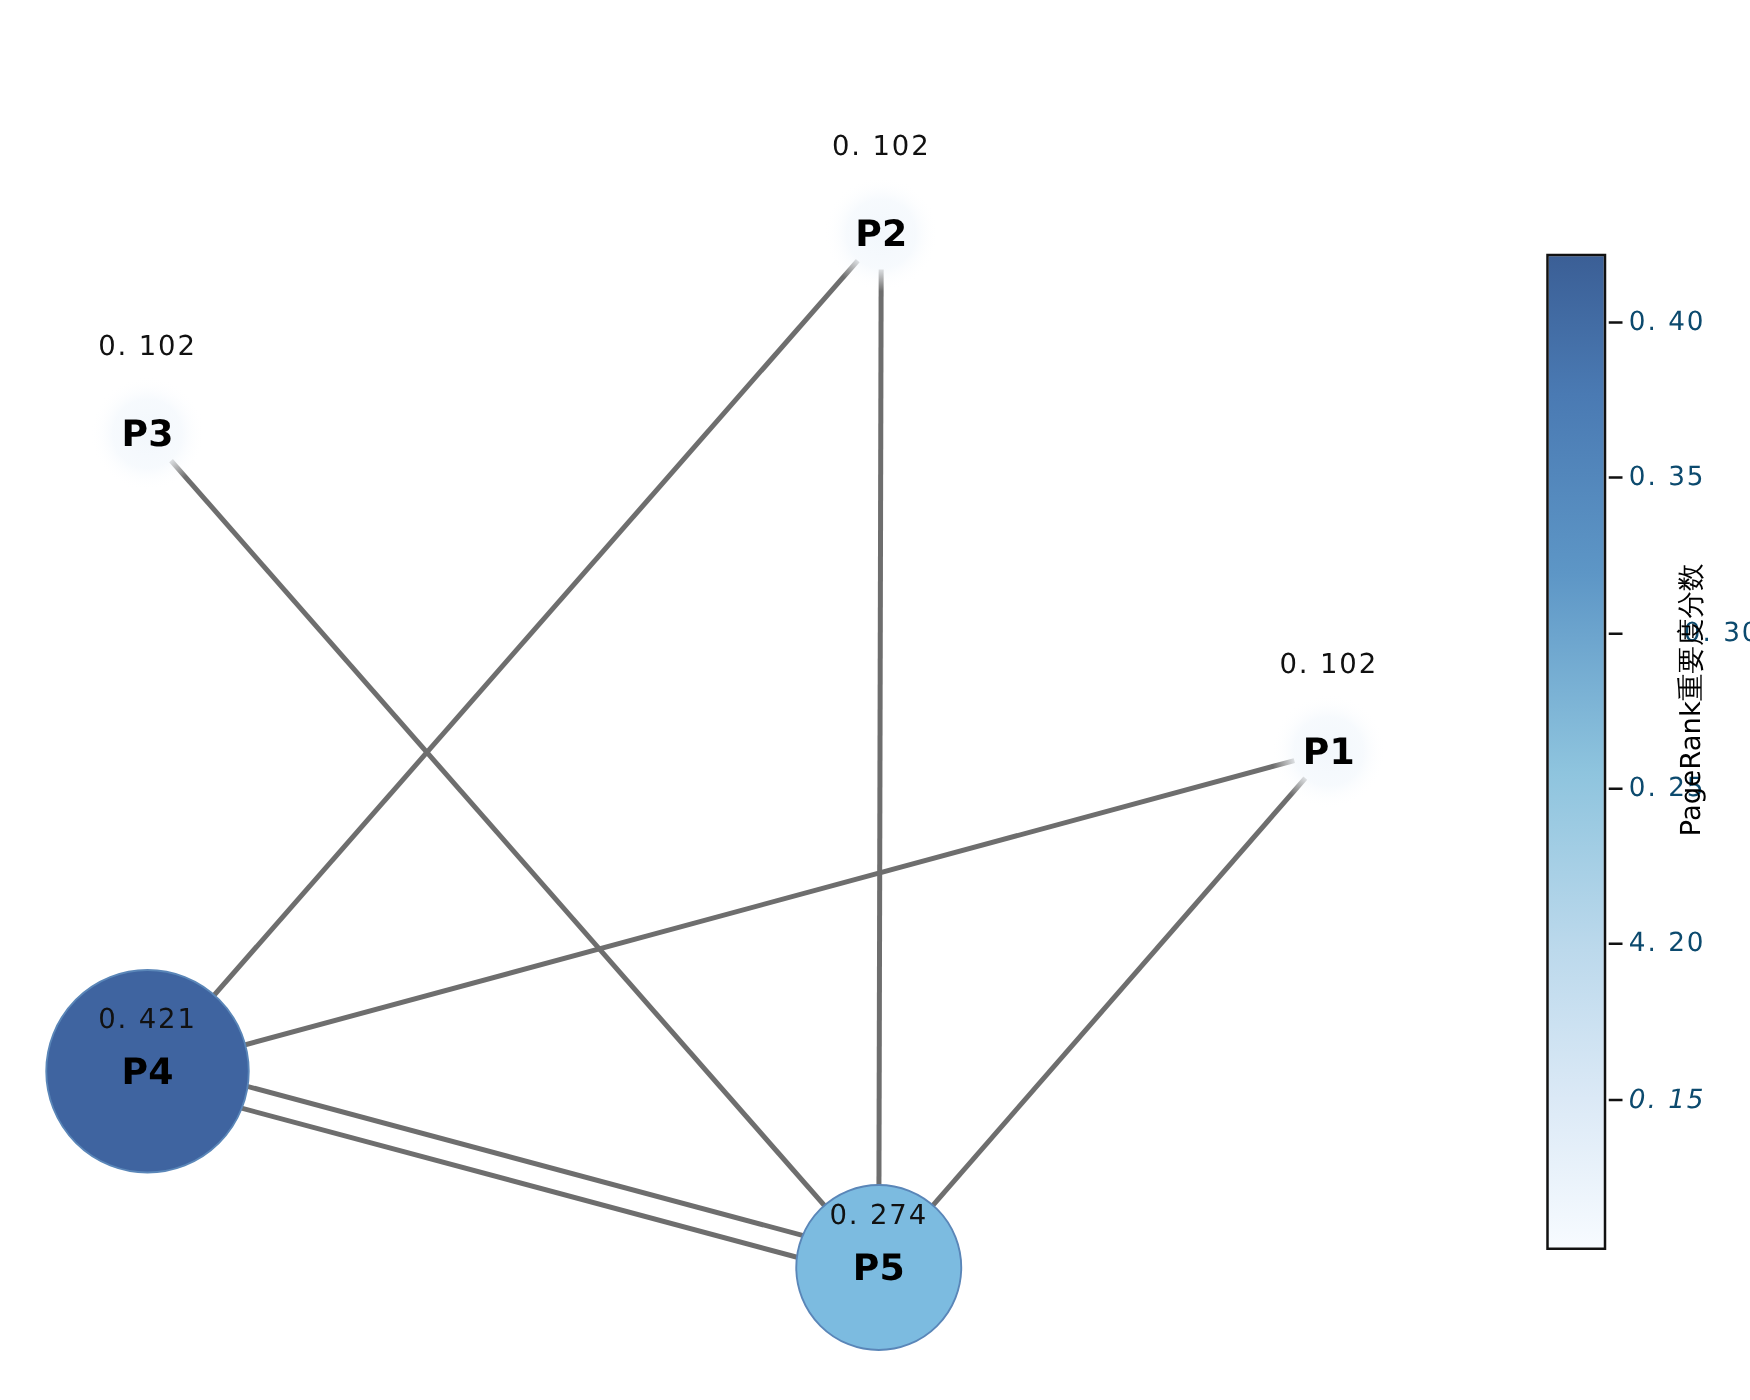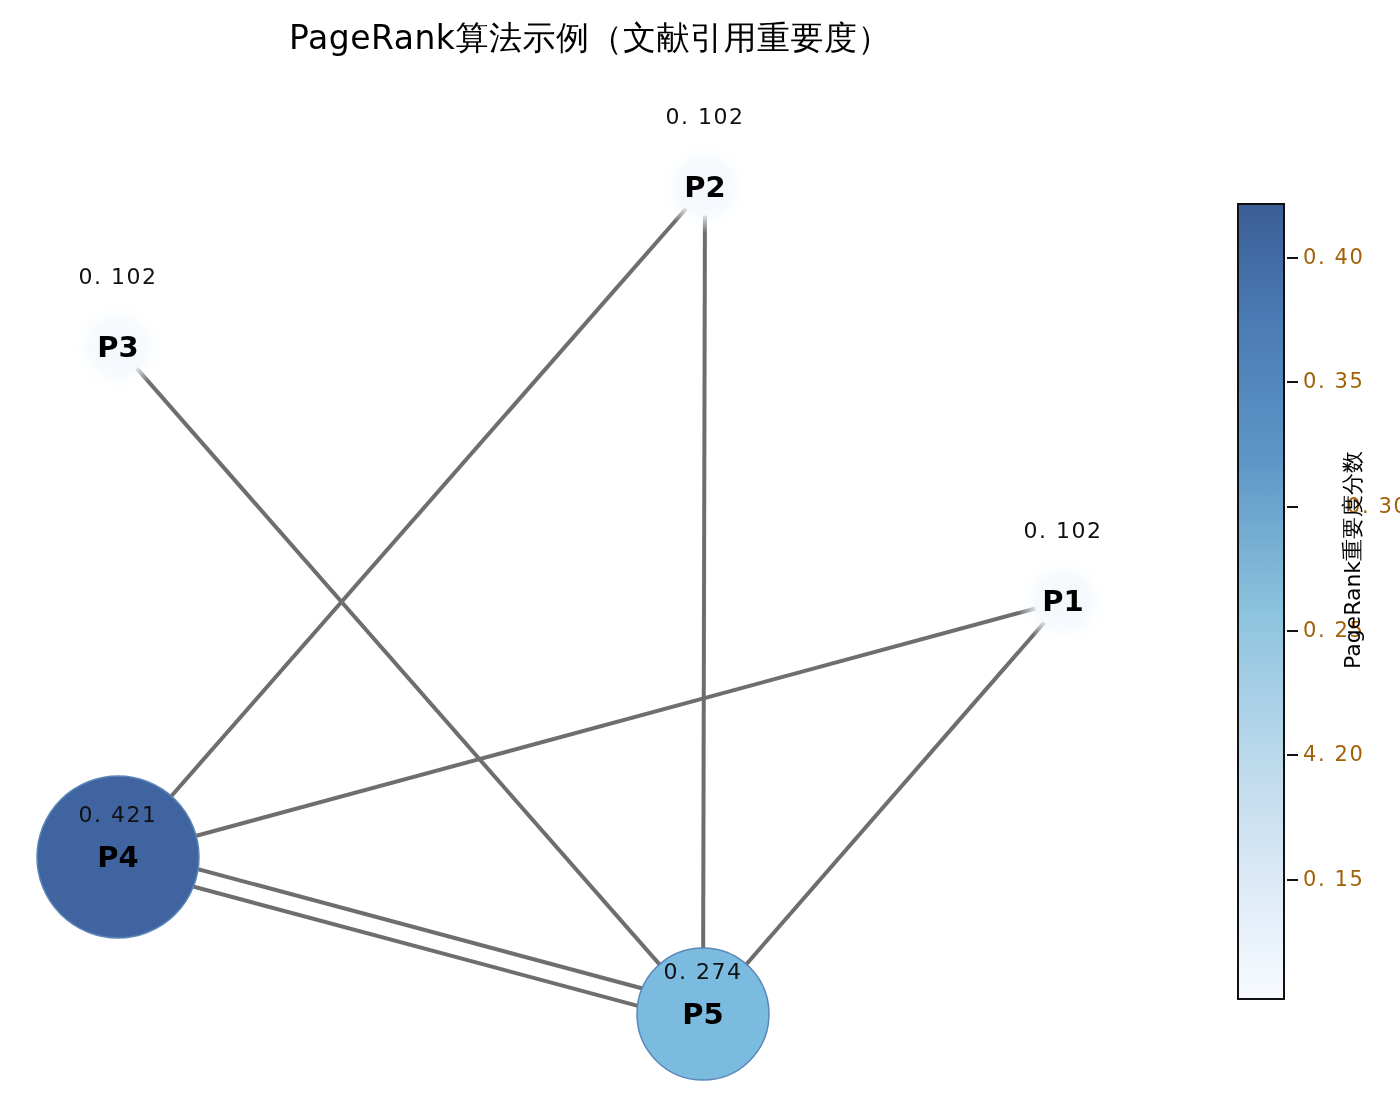--- a/index.html
+++ b/index.html
@@ -66,21 +66,21 @@
     position: absolute;
     left: 50px;
     height: 0;
     border-top: 2px solid #111111;
     width: 11px;
   }
   .cb-ticklabel {
     position: absolute;
     left: 66px;
     font-size: 21px;
-    color: #a16207;
+    color: #0c4a6e;
     letter-spacing: 1.6px;
     transform: translateY(-50%);
     white-space: nowrap;
     font-family: "DejaVu Sans", "Liberation Sans", sans-serif;
   }
   #cb-axis-label {
     position: absolute;
     left: 1338px;
     top: 560px;
     transform-origin: left top;
@@ -89,21 +89,20 @@
     color: #000000;
     white-space: nowrap;
     font-family: "DejaVu Sans", "Liberation Sans", sans-serif;
   }
 </style>
 </head>
 <body>
 
 <div id="stage">
 
-  <div id="title">PageRank算法示例（文献引用重要度）</div>
 
   <svg id="graph-svg" width="1400" height="1120">
     <defs>
       <marker id="arrowhead" markerWidth="7" markerHeight="7" refX="6" refY="3.2" orient="auto" markerUnits="strokeWidth">
         <path d="M0,0 L7,3.2 L0,6.4 L1.6,3.2 Z" fill="#40618f"></path>
       </marker>
       <radialGradient id="faintNode">
         <stop offset="0%" stop-color="#f2f7fc" stop-opacity="1"></stop>
         <stop offset="60%" stop-color="#f5f9fd" stop-opacity="0.85"></stop>
         <stop offset="100%" stop-color="#ffffff" stop-opacity="0"></stop>
@@ -146,18 +145,18 @@
         <div class="cb-ticklabel" style="top: 54.2038px;">0. 40</div>
         <div class="cb-tick" style="top: 178.498px;"></div>
         <div class="cb-ticklabel" style="top: 178.498px; text-align: center;">0. 35</div>
         <div class="cb-tick" style="top: 302.793px;"></div>
         <div class="cb-ticklabel" style="top: 302.793px; margin-left: 44px;">0. 30</div>
         <div class="cb-tick" style="top: 427.088px;"></div>
         <div class="cb-ticklabel" style="top: 427.088px;">0. 25</div>
         <div class="cb-tick" style="top: 551.382px;"></div>
         <div class="cb-ticklabel" style="top: 551.382px;">4. 20</div>
         <div class="cb-tick" style="top: 675.677px;"></div>
-        <div class="cb-ticklabel" style="top: 675.677px;">0. 15</div>
+        <div class="cb-ticklabel" style="top: 675.677px; font-style: italic;">0. 15</div>
       </div>
   </div>
   <div id="cb-axis-label">PageRank重要度分数</div>
 
 </div>
 
 </body></html>

